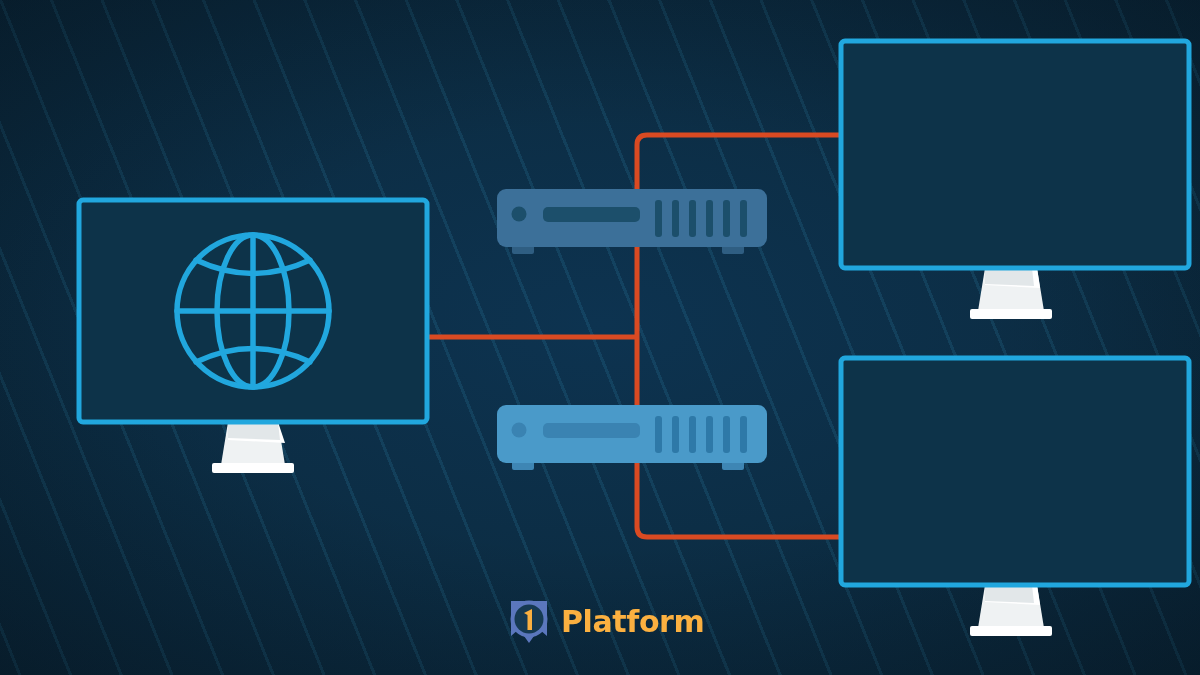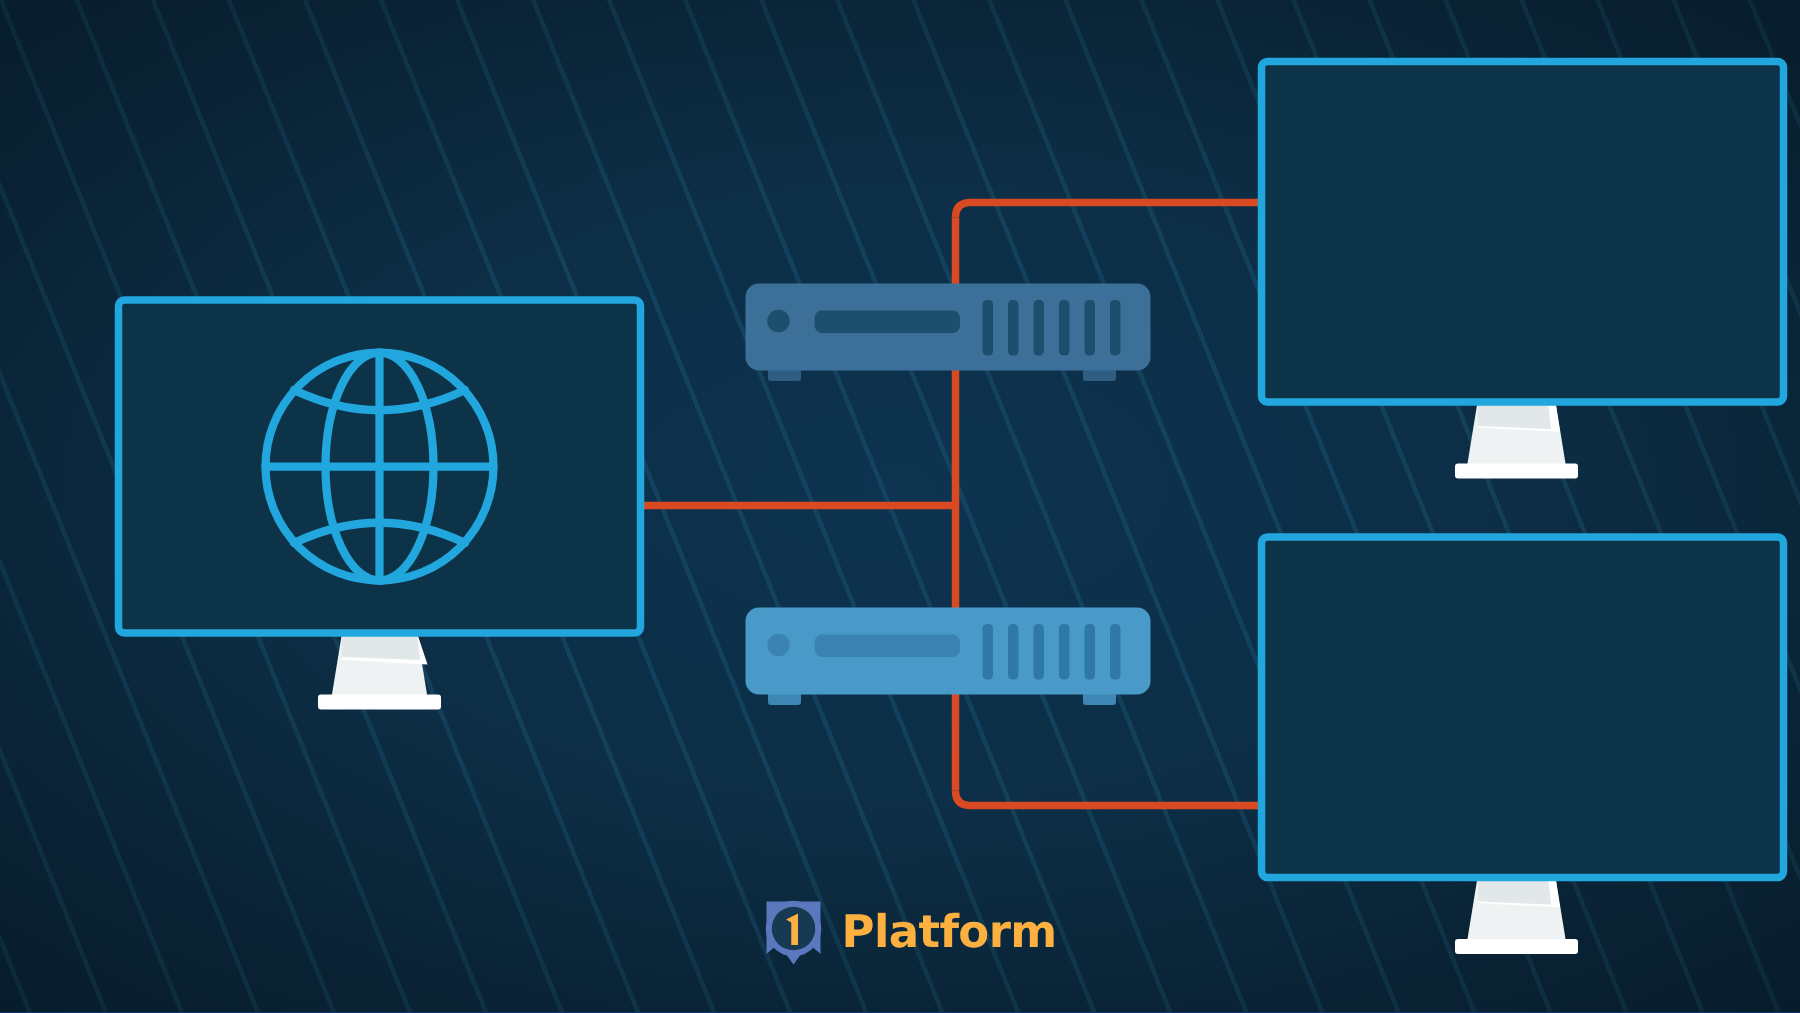--- a/index.html
+++ b/index.html
@@ -11,21 +11,21 @@
     height: 675px;
     overflow: hidden;
     font-family: "Liberation Sans", sans-serif;
     background: #0b2537;
   }
   #stage {
     position: relative;
     width: 1200px;
     height: 675px;
     overflow: hidden;
-    background: #1d4ed8;
+    background: #14532d;
   }
   
   .bg-base {
     position: absolute;
     inset: 0;
     background:
       radial-gradient(ellipse 78% 72% at 50% 48%, #0d3350 0%, #0c2d44 52%, #0a2334 100%);
   }
   .bg-stripes {
     position: absolute;

